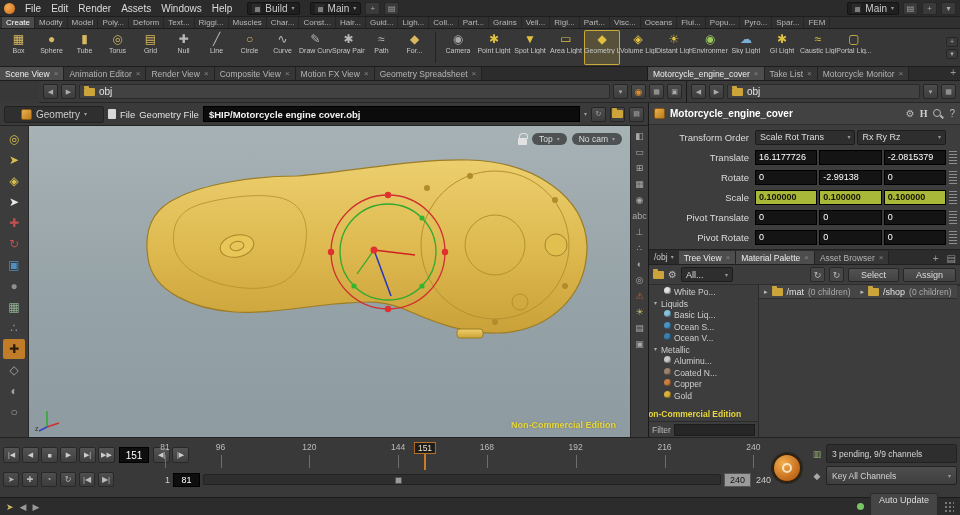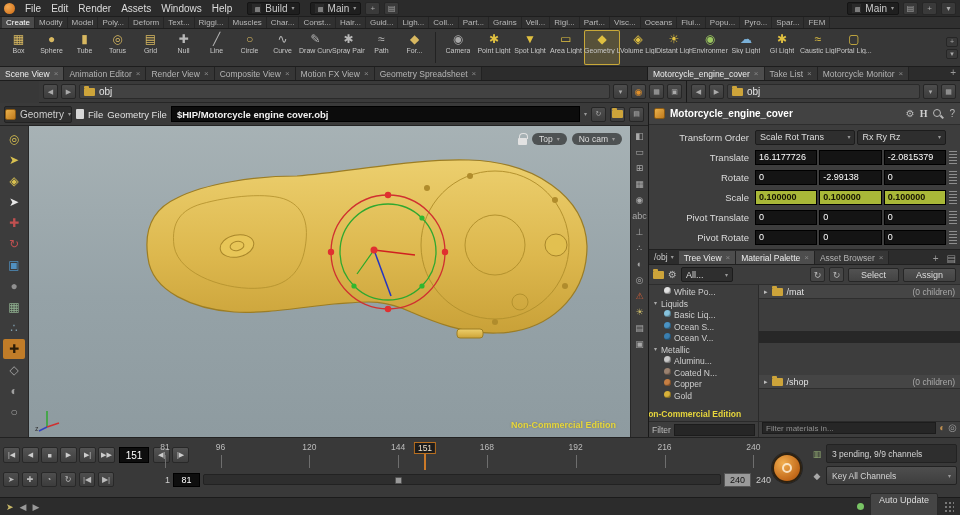--- a/index.html
+++ b/index.html
@@ -50,21 +50,21 @@
   .pathpane.rp{flex:1;}
   .navbtn{width:15px;height:15px;background:linear-gradient(#4d4d4d,#3d3d3d);border:1px solid #262626;border-radius:2px;color:#aaa;font-size:7px;display:flex;align-items:center;justify-content:center;flex:none;}
   .pathfield{flex:1;height:15px;background:#424242;border:1px solid #2a2a2a;border-radius:2px;display:flex;align-items:center;gap:4px;padding:0 4px;color:#e5e5e5;}
   .ficon{width:11px;height:8px;background:#cda43a;border-radius:1px;position:relative;flex:none;}
   .ficon::before{content:"";position:absolute;top:-2px;left:0;width:5px;height:2px;background:#cda43a;border-radius:1px 1px 0 0;}
   .stickybtn{color:#e08f2a;font-size:9px;}
   
   .geotoolbar{position:absolute;top:103px;left:0;width:648px;height:23px;background:#3a3a3a;border-bottom:1px solid #232323;display:flex;align-items:center;gap:4px;padding:0 4px;}
   .geoicon{width:11px;height:11px;background:linear-gradient(135deg,#eab14b,#bf7a1e);border:1px solid #8a5a14;border-radius:2px;flex:none;}
   .fileicon{width:8px;height:10px;background:#d8d8d8;border-radius:1px;flex:none;}
-  .nodecombo{display:flex;align-items:center;gap:4px;background:#2f2f2f;border:1px solid #222;border-radius:2px;height:17px;padding:0 0;}
+  .nodecombo{display:flex;align-items:center;gap:4px;background:#2f2f2f;border:1px solid #222;border-radius:2px;height:17px;padding:0 16px;}
   .plabel2{font-size:9.5px;color:#e0e0e0;white-space:nowrap;}
   .pathinput{flex:1;height:16px;background:#0c0c0c;border:1px solid #000;color:#f0f0f0;font-weight:bold;font-size:9.5px;display:flex;align-items:center;padding:0 5px;white-space:nowrap;overflow:hidden;}
   
   .vparea{position:absolute;top:126px;left:0;width:648px;height:311px;display:flex;}
   .vp-left{width:29px;background:#3c3c3c;border-right:1px solid #282828;display:flex;flex-direction:column;align-items:center;gap:1px;padding-top:3px;overflow:hidden;}
   .vtool{width:22px;height:20px;border-radius:2px;display:flex;align-items:center;justify-content:center;font-size:12px;color:#b5b5b5;flex:none;}
   .vtool.active{background:#c07c28;}
   .vp-canvas{position:relative;flex:1;background:linear-gradient(180deg,#a7b2b5 0%,#95a2a7 55%,#8e9ba0 100%);overflow:hidden;}
   .vp-right{width:18px;background:#3c3c3c;border-left:1px solid #282828;display:flex;flex-direction:column;align-items:center;gap:2px;padding-top:3px;overflow:hidden;}
   .vrtool{width:15px;height:14px;display:flex;align-items:center;justify-content:center;font-size:9px;color:#a8a8a8;flex:none;}
@@ -103,21 +103,21 @@
   .gallerylist{flex:1;padding-top:2px;overflow:hidden;}
   .gitem{display:flex;gap:3px;height:11.5px;font-size:8.5px;color:#cfcfcf;padding-left:5px;white-space:nowrap;overflow:hidden;}
   .gitem.d1{padding-left:15px;}
   .gitem .dot{width:7px;height:7px;border-radius:50%;flex:none;box-shadow:inset -1px -1px 1px rgba(0,0,0,.4);}
   .gitem.group::before{content:"▾";font-size:6px;color:#aaa;margin-right:1px;}
   .gwatermark{position:absolute;bottom:18px;left:-7px;color:#e7d63c;font-size:8.5px;font-weight:bold;white-space:nowrap;}
   .gfilter{height:16px;border-top:1px solid #2a2a2a;display:flex;align-items:center;gap:3px;padding:0 3px;flex:none;}
   .gfilter .flabel{font-size:8.5px;color:#bbb;}
   .filterinput{flex:1;height:12px;background:#262626;border:1px solid #1c1c1c;color:#bbb;font-size:8px;padding:0 3px;min-width:0;font-family:inherit;}
   .filterinput::placeholder{color:#8f8f8f;}
-  .browser{flex:1;display:flex;flex-direction:column;min-width:0;gap:32px;}
+  .browser{flex:1;display:flex;flex-direction:row;min-width:0;}
   .brow{height:14px;background:#454545;border-bottom:1px solid #2e2e2e;display:flex;align-items:center;gap:4px;padding:0 5px;font-size:9px;color:#e2e2e2;flex:none;}
   .brow .cnt{margin-left:auto;color:#aaa;font-size:8.5px;}
   .brow .arr{font-size:7px;color:#bbb;}
   .bempty{flex:1;background:#272727;}
   .bfilter{height:16px;border-top:1px solid #2a2a2a;display:flex;align-items:flex-start;gap:3px;padding:0 3px;flex:none;}
   
   .bottombar{position:absolute;top:437px;left:0;right:0;height:60px;background:#393939;border-top:1px solid #222;}
   .transport{position:absolute;left:3px;top:9px;display:flex;align-items:center;gap:2px;}
   .tbtn{width:17px;height:16px;background:linear-gradient(#545454,#3f3f3f);border:1px solid #282828;border-radius:2px;color:#ccc;font-size:7px;display:flex;align-items:center;justify-content:center;white-space:nowrap;}
   .framefield{width:30px;height:16px;background:#0e0e0e;border:1px solid #000;color:#fff;font-size:10px;display:flex;align-items:center;justify-content:center;margin:0 2px;}

